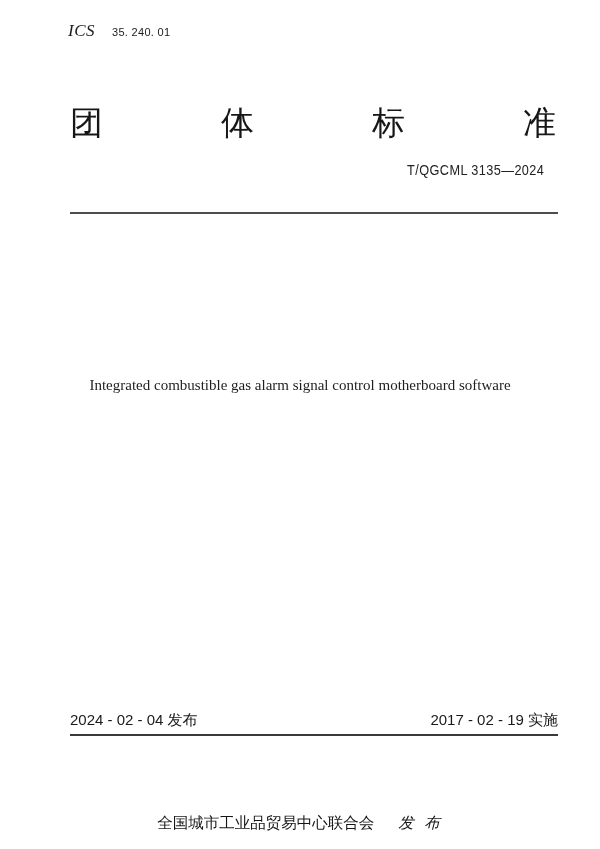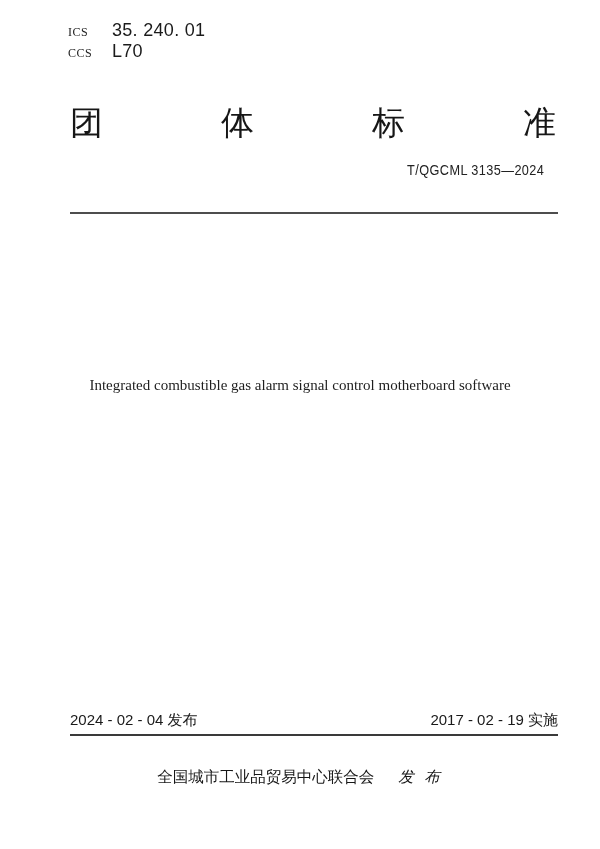--- a/index.html
+++ b/index.html
@@ -19,25 +19,26 @@
     position: absolute;
     top: 21px;
     left: 68px;
     line-height: 19px;
     font-size: 13.5px;
     letter-spacing: 0.3px;
   }
   .code-row { display: flex; align-items: baseline; }
   .code-label {
     font-family: "Liberation Serif", serif;
-    font-size: 12px;
+    font-size: 17px;
     width: 44px;
     letter-spacing: 0.5px;
+    font-style: italic;
   }
-  .code-value { font-size: 18px; }
+  .code-value { font-size: 11px; }
 
   
   .doc-type {
     position: absolute;
     top: 105px;
     left: 70px;
     width: 486px;
     display: flex;
     justify-content: space-between;
     font-size: 33px;
@@ -101,21 +102,21 @@
     display: flex;
     justify-content: space-between;
     font-size: 15px;
     color: #1a1a1a;
     white-space: nowrap;
   }
 
   
   .publisher-row {
     position: absolute;
-    top: 767px;
+    top: 813px;
     left: 0;
     width: 100%;
     display: flex;
     justify-content: center;
     align-items: baseline;
     gap: 24px;
     font-size: 15.5px;
     color: #161616;
     white-space: nowrap;
   }
@@ -123,24 +124,20 @@
 </style>
 </head>
 <body>
 
 <div class="page">
 
   <div class="codes">
     <div class="code-row">
       <span class="code-label">ICS</span>
       <span class="code-value">35. 240. 01</span>
-    </div>
-    <div class="code-row">
-      <span class="code-label">CCS</span>
-      <span class="code-value">L70</span>
     </div>
   </div>
 
   <div class="doc-type">
     <span>团</span>
     <span>体</span>
     <span>标</span>
     <span>准</span>
   </div>
 

